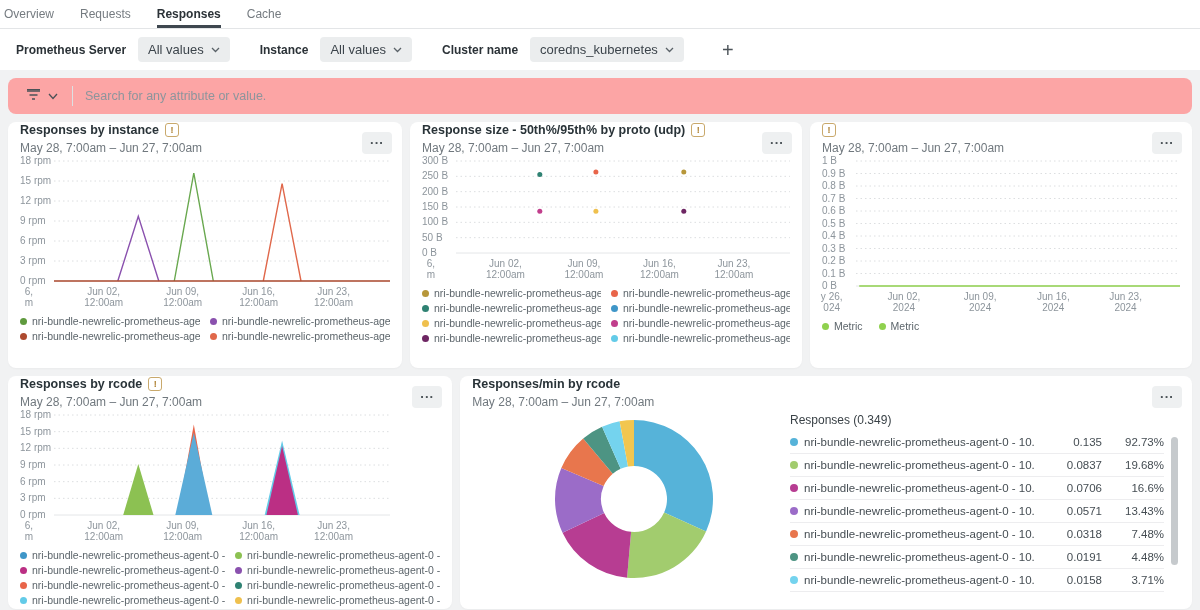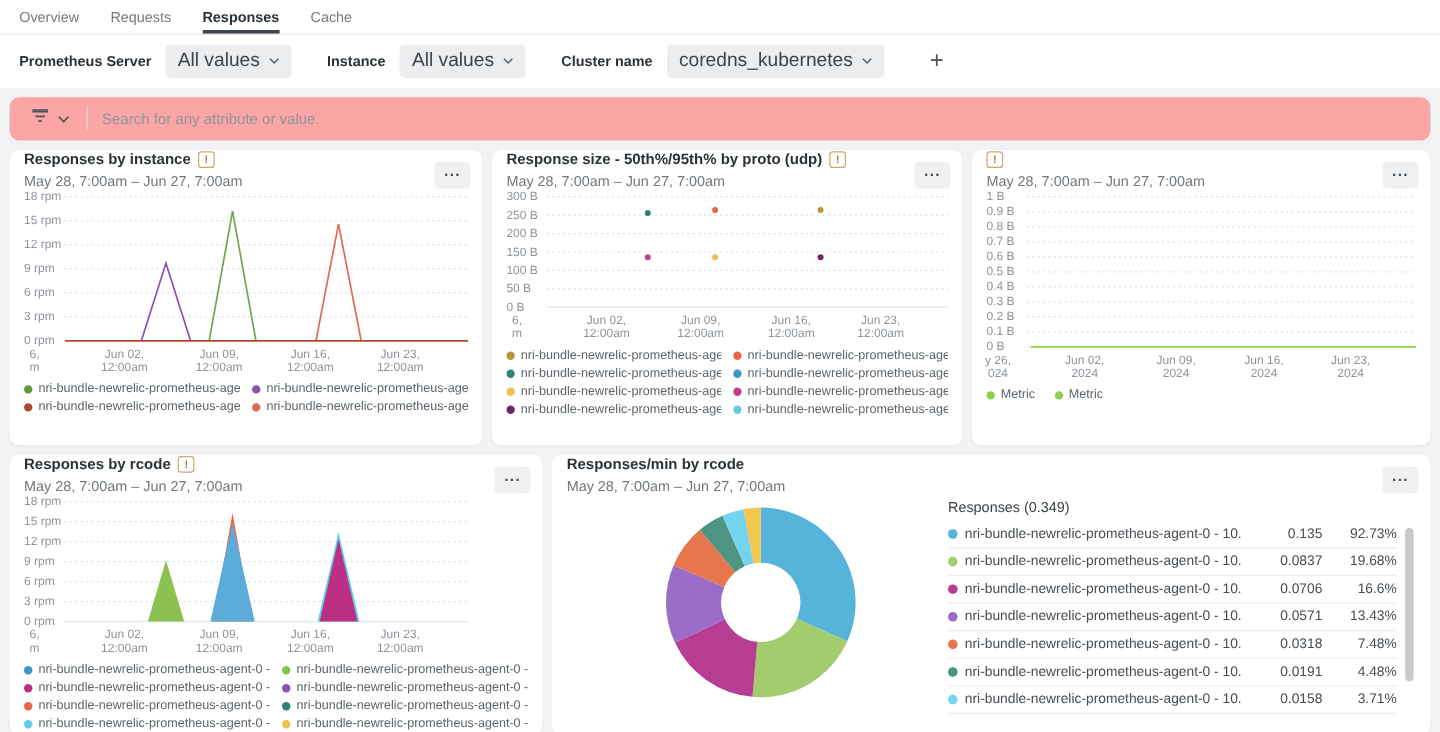--- a/index.html
+++ b/index.html
@@ -4,28 +4,28 @@
 <style>
   * { box-sizing: border-box; }
   html,body { margin:0; padding:0; }
   body {
     width:1200px; height:610px; overflow:hidden;
     background:#f1f2f3;
     font-family:"Liberation Sans", sans-serif;
     color:#2c3338;
   }
   
-  .tabbar { background:#fff; border-bottom:1px solid #e3e5e7; display:flex; gap:26px; padding:0 16px; height:29px; }
+  .tabbar { background:#fff; border-bottom:1px solid #e3e5e7; display:flex; gap:26px; padding:0 4px; height:29px; }
   .tab { font-size:12px; color:#757b80; display:flex; align-items:center; border-bottom:3px solid transparent; padding-top:2px; cursor:pointer; }
   .tab.active { color:#2b3237; font-weight:700; border-bottom-color:#3e474f; }
   
   .filterbar { background:#fff; display:flex; align-items:center; gap:10px; padding:8px 16px; }
   .fgroup { display:flex; align-items:center; gap:12px; margin-right:20px; }
   .flabel { font-size:12px; font-weight:700; color:#2b3237; }
-  .pill { background:#ebedee; border-radius:4px; padding:5px 10px; font-size:16px; color:#3c444b; display:flex; align-items:center; gap:7px; cursor:pointer; }
+  .pill { background:#ebedee; border-radius:4px; padding:5px 10px; font-size:13px; color:#3c444b; display:flex; align-items:center; gap:7px; cursor:pointer; }
   .chev { display:inline-flex; }
   .add-btn { font-size:20px; color:#4d545a; margin-left:8px; cursor:pointer; font-weight:400; line-height:1; }
   
   .searchbar { margin:8px; background:#fca5a5; border-radius:8px; height:36px; display:flex; align-items:center; padding:1px 10px; }
   .filter-toggle { display:flex; align-items:center; gap:7px; padding:0 8px; cursor:pointer; }
   .vdivider { width:1px; height:20px; background:#dde0e2; margin:0 4px 0 6px; }
   .search-input { border:none; outline:none; flex:1; font-size:12.5px; color:#3c444b; font-family:"Liberation Sans",sans-serif; background:transparent; padding:0 8px; }
   .search-input::placeholder { color:#8d959c; }
   
   .prow { display:flex; gap:8px; margin:8px; }

